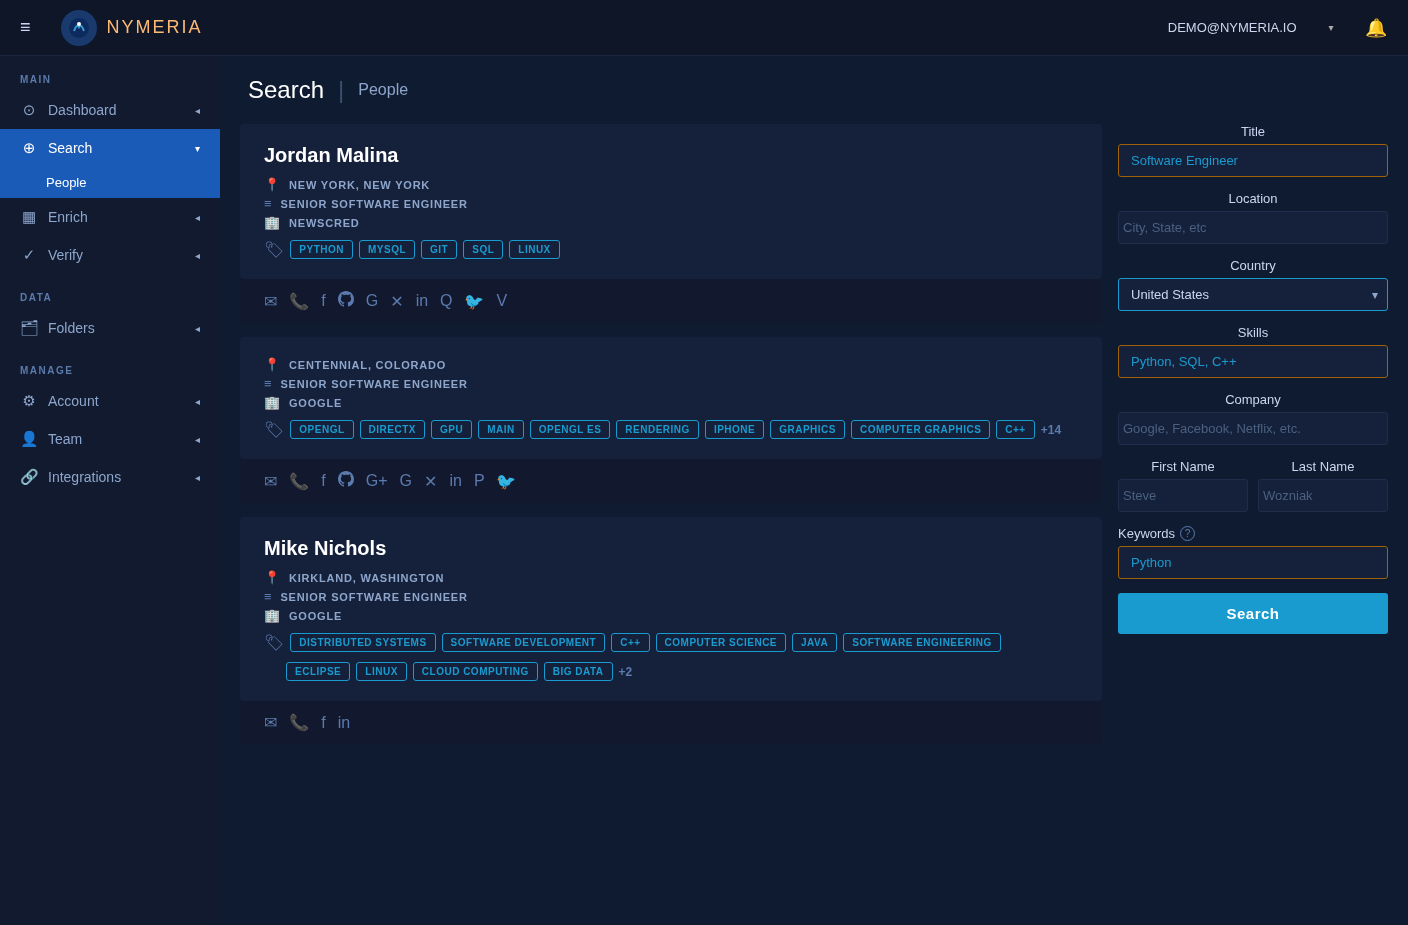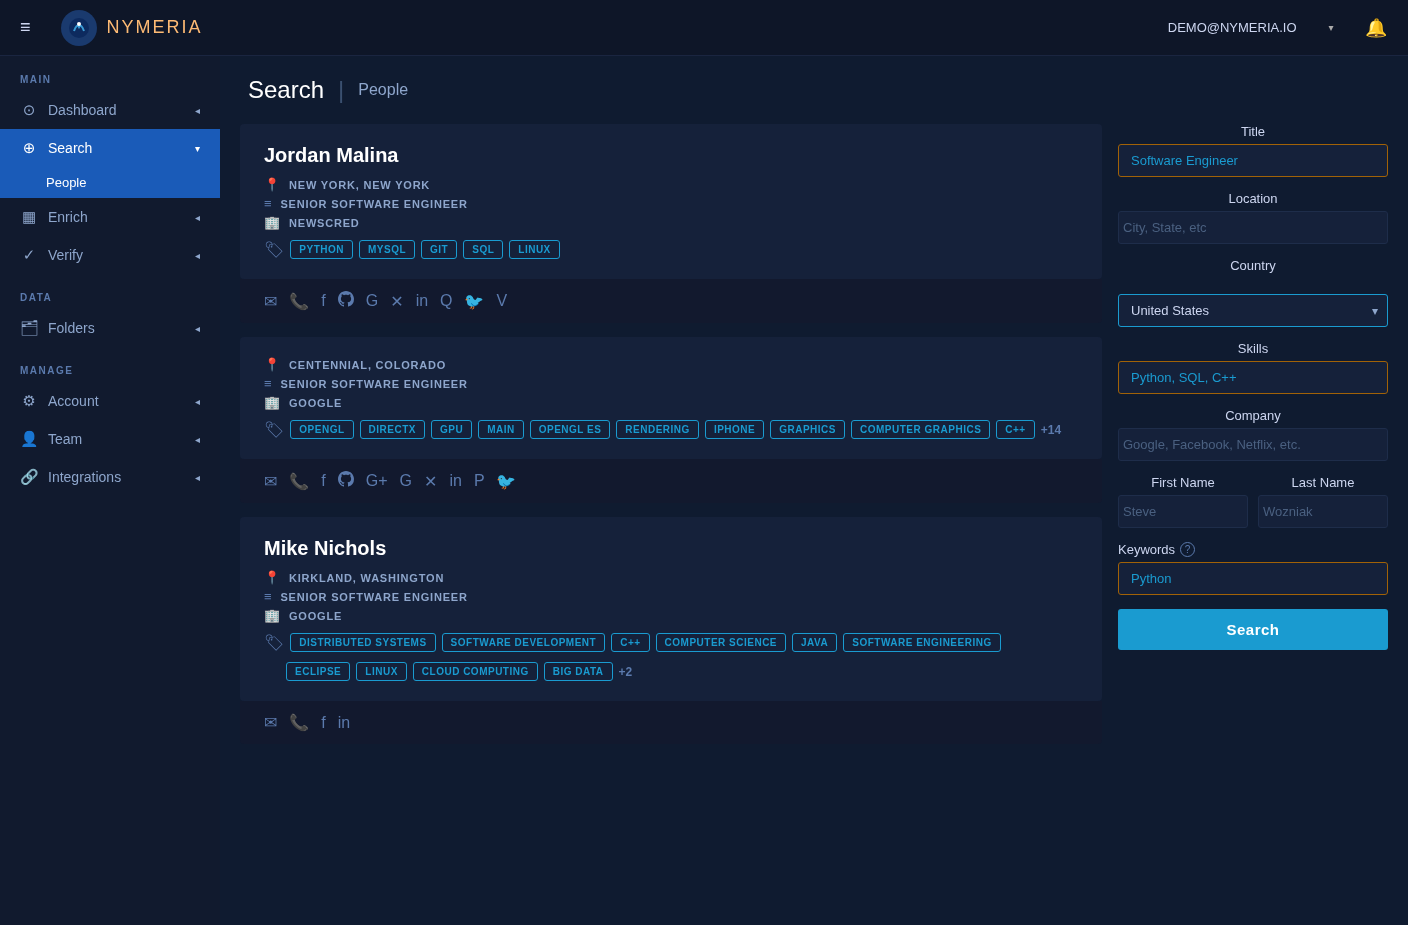--- a/index.html
+++ b/index.html
@@ -269,21 +269,20 @@
       padding: 8px 12px;
       border-radius: 3px;
       font-size: 13px;
       outline: none;
       appearance: none;
       -webkit-appearance: none;
       cursor: pointer;
     }
     .select-wrapper {
       position: relative;
-      margin-top: 16px;
     }
     .select-wrapper::after {
       content: '▾';
       position: absolute;
       right: 10px;
       top: 50%;
       transform: translateY(-50%);
       color: #8ea6cc;
       pointer-events: none;
       font-size: 12px;

